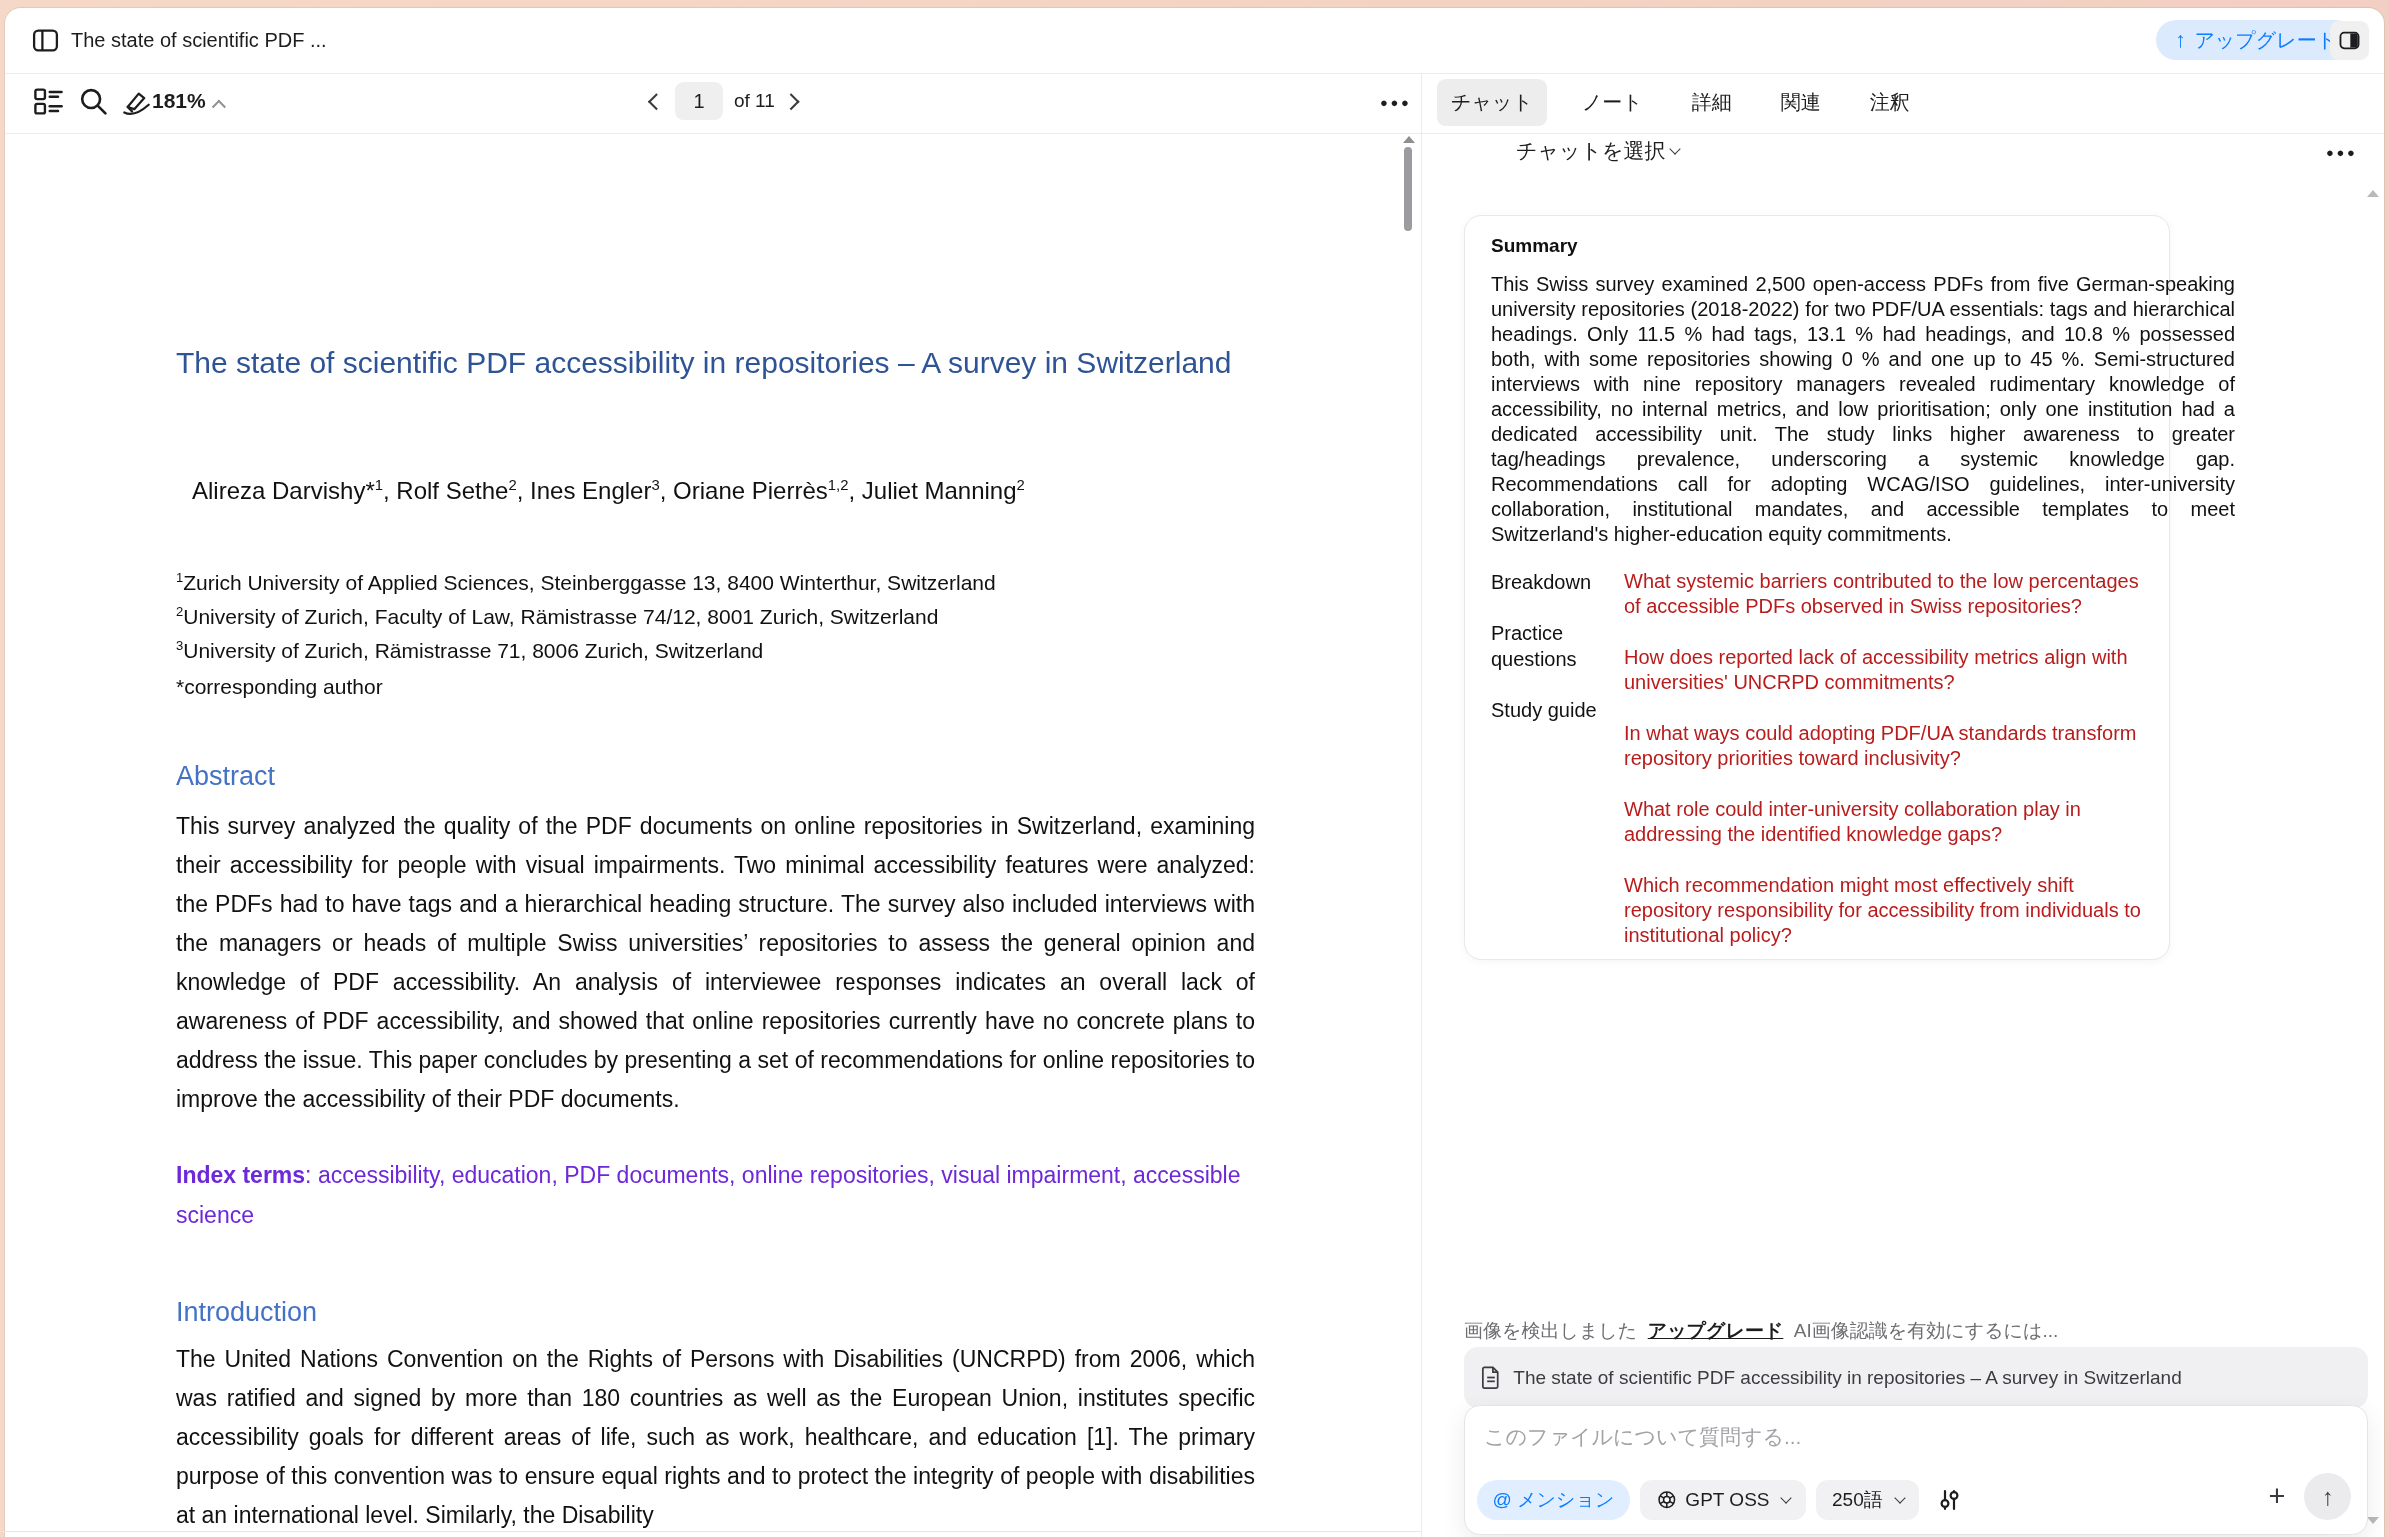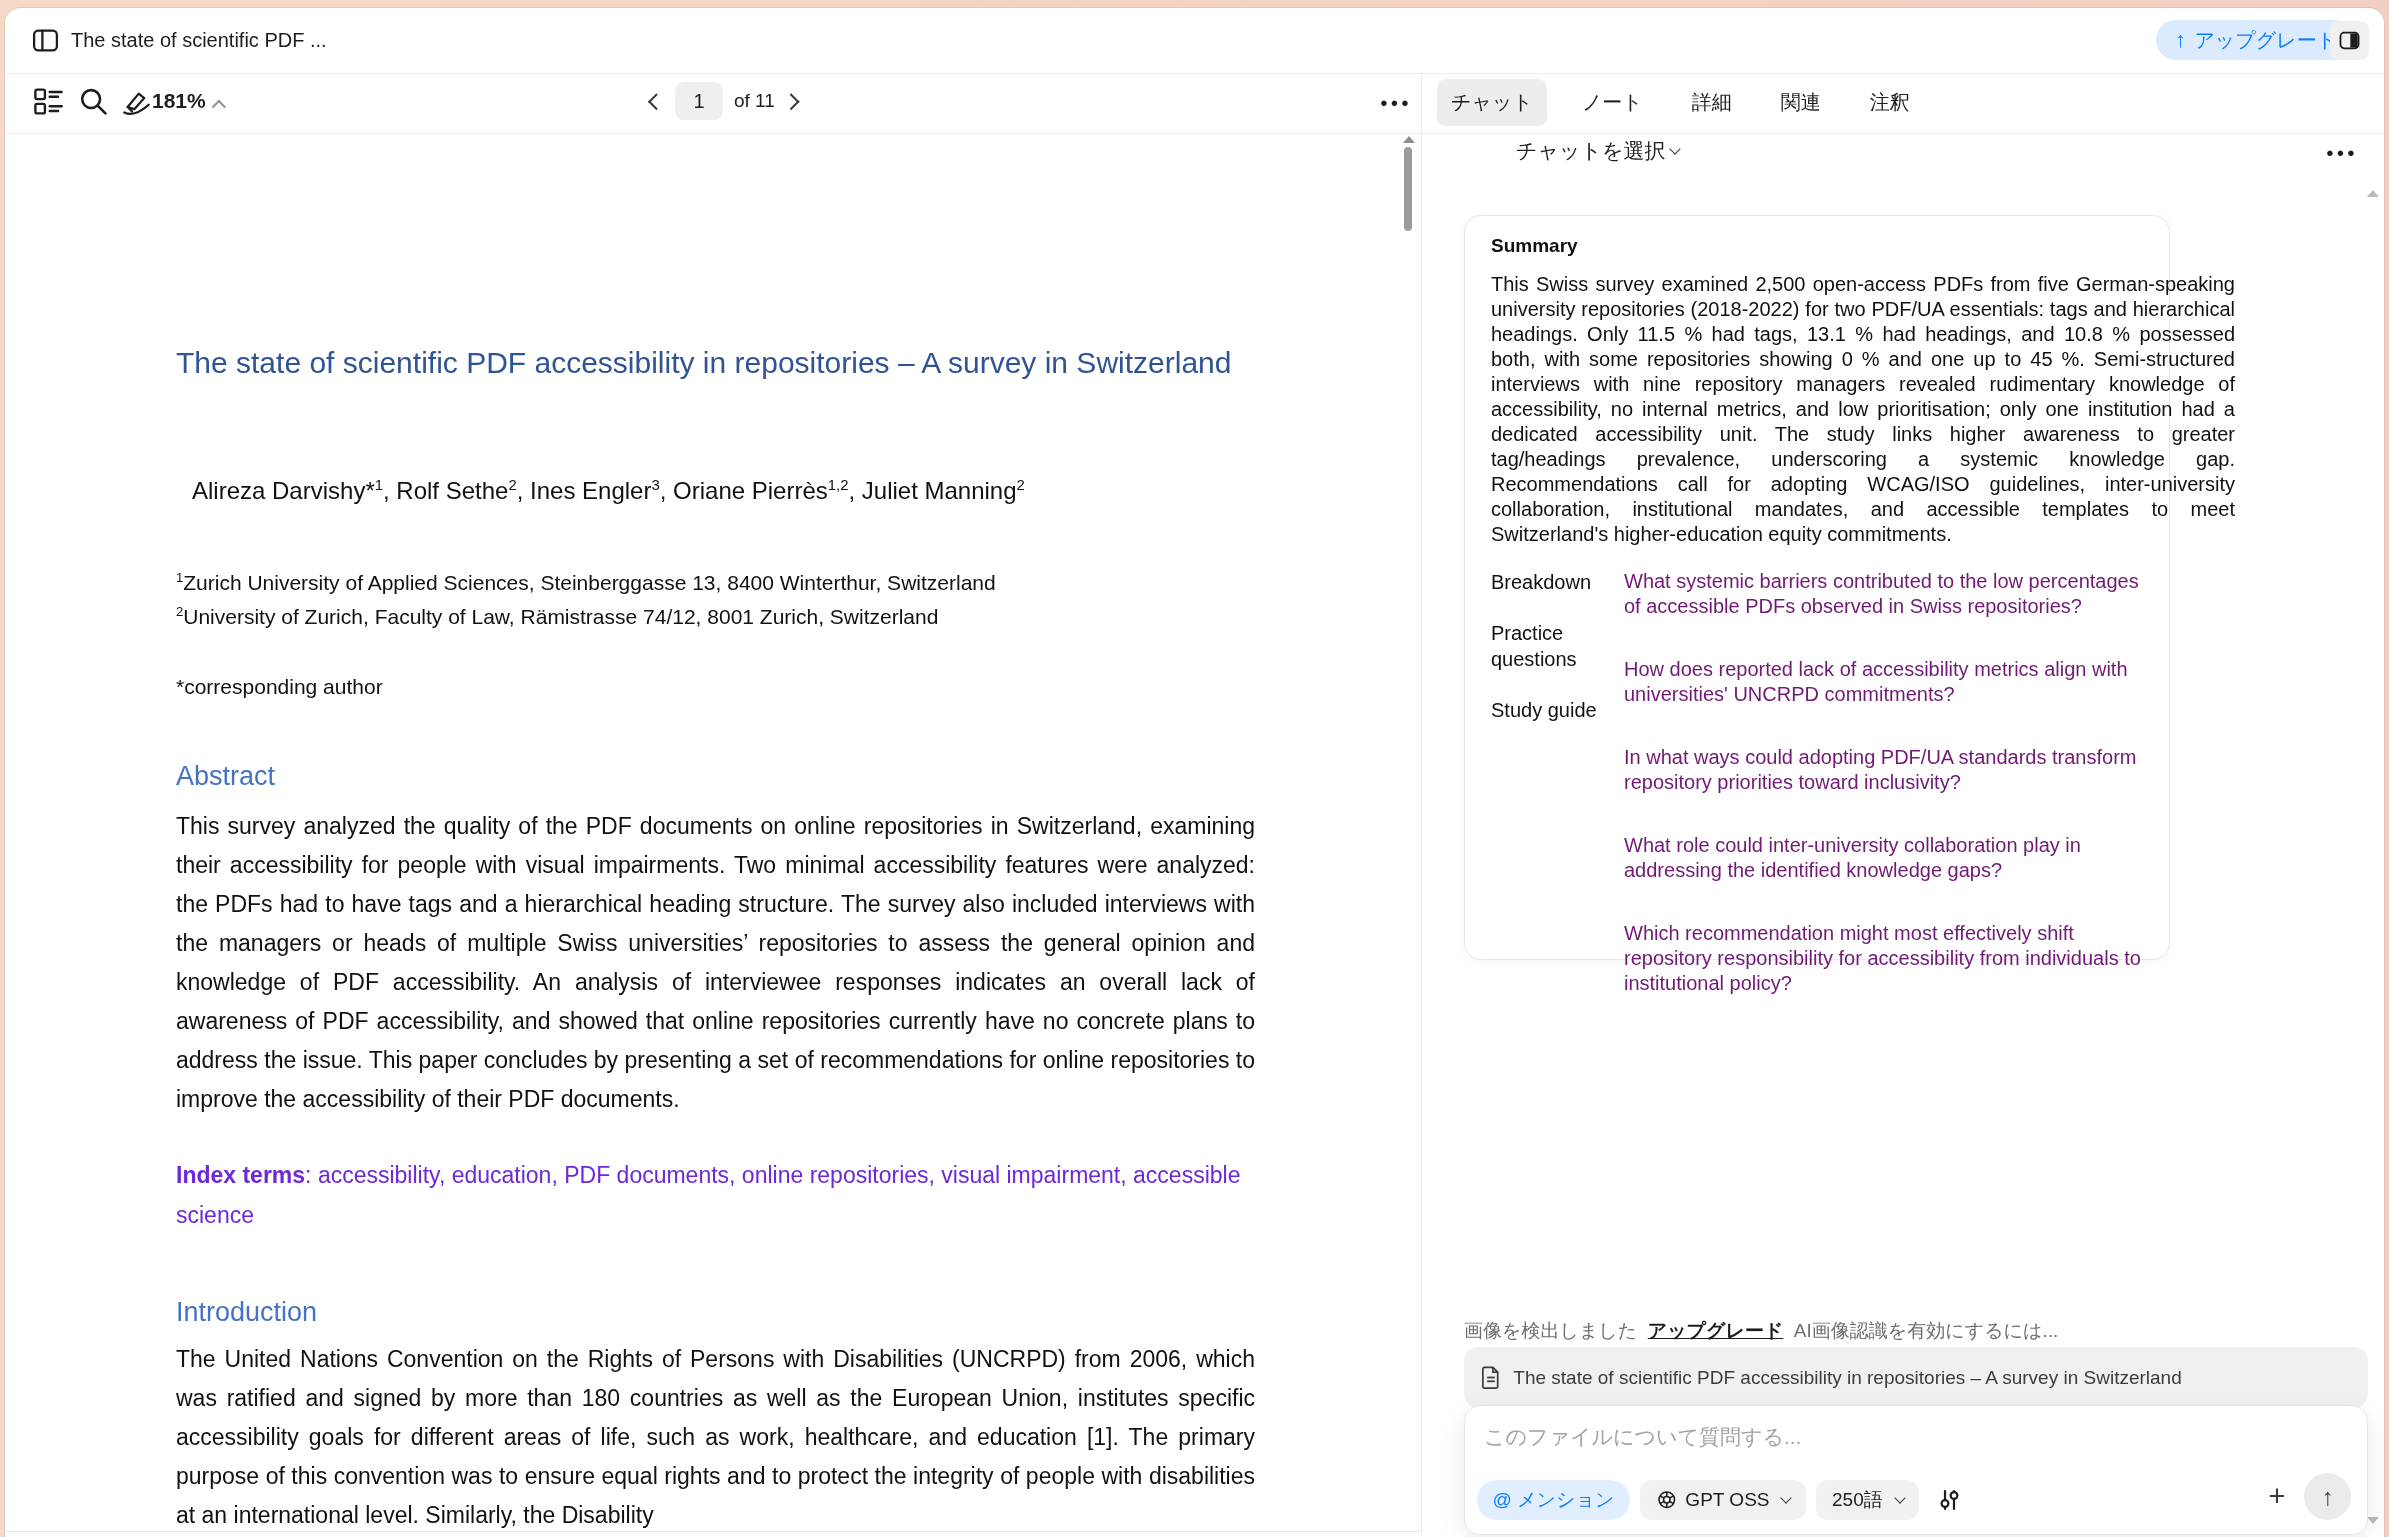--- a/index.html
+++ b/index.html
@@ -47,21 +47,21 @@
   .card{left:1464px;top:215px;width:706px;height:745px;background:#fff;border:1.3px solid #e8e8ea;
     border-radius:17.3px;box-shadow:0 1.7px 8.6px rgba(0,0,0,.04);box-sizing:border-box;padding:19px 26px;}
   .card h3{margin:0;font-size:19px;font-weight:700;color:#111;}
   .card .body{margin-top:14.7px;width:744px;font-size:20px;line-height:25px;color:#111;
     text-align:justify;hyphens:auto;-webkit-hyphens:auto;}
   .qa-head{display:flex;margin-top:41px;font-size:18.6px;font-weight:500;color:#111;}
   .qa-head .c1{width:133px;flex:none;}
   .qa-cols{display:flex;margin-top:22.5px;}
   .qa-left{width:133px;flex:none;display:flex;flex-direction:column;gap:25px;font-size:20px;line-height:26px;color:#111;}
   .qa-left div{width:112px;}
-  .qa-right{flex:1;display:flex;flex-direction:column;gap:38px;font-size:20px;line-height:25px;color:#701a75;}
+  .qa-right{flex:1;display:flex;flex-direction:column;gap:26px;font-size:20px;line-height:25px;color:#b91c1c;}
 
   
   .notice{left:1464px;top:1318px;font-size:19px;color:#6d6d72;}
   .notice b{color:#1c1c1e;font-weight:700;text-decoration:underline;margin:0 5.2px;}
   .chip{left:1464px;top:1347px;width:904px;height:61px;background:#f0f0f2;border-radius:14px;
     display:flex;align-items:center;gap:12px;padding:0 17.3px;box-sizing:border-box;}
   .chip span{font-size:19px;color:#3c3c40;white-space:nowrap;overflow:hidden;}
   .input-card{left:1464px;top:1405px;width:904px;height:130px;background:#fff;border:1.3px solid #e4e4e7;
     border-radius:15.6px;box-shadow:0 8.6px 26px rgba(0,0,0,.08);box-sizing:border-box;padding:17.3px 19px;}
   .placeholder{font-size:21px;color:#a2a2a7;}
@@ -234,20 +234,21 @@
 <div class="abs vline" style="left:1421px;top:73px;height:1465px;"></div>
 <div class="abs tri up" style="left:1403px;top:136px;"></div>
 <div class="abs pdf-thumb"></div>
 <div class="abs hline" style="left:0px;top:1531px;width:1421px;background:#e6e6e8;"></div>
 
 <div class="abs doc-title">The state of scientific PDF accessibility in repositories – A survey in Switzerland</div>
 <div class="abs doc-authors" id="authors"><span>Alireza Darvishy*</span><sup>1</sup><span>, Rolf Sethe</span><sup>2</sup><span>, Ines Engler</span><sup>3</sup><span>, Oriane Pierrès</span><sup>1,2</sup><span>, Juliet Manning</span><sup>2</sup></div>
 <div class="abs doc-affil" id="affiliations">
     <div><sup>1</sup><span>Zurich University of Applied Sciences, Steinberggasse 13, 8400 Winterthur, Switzerland</span></div>
     <div><sup>2</sup><span>University of Zurich, Faculty of Law, Rämistrasse 74/12, 8001 Zurich, Switzerland</span></div>
+    <div><sup>3</sup><span>University of Zurich, Rämistrasse 71, 8006 Zurich, Switzerland</span></div>
   </div>
 <div class="abs doc-corr">*corresponding author</div>
 <div class="abs sec-head" style="top:761px;">Abstract</div>
 <div class="abs doc-par" style="top:807px;">This survey analyzed the quality of the PDF documents on online repositories in Switzerland, examining their accessibility for people with visual impairments. Two minimal accessibility features were analyzed: the PDFs had to have tags and a hierarchical heading structure. The survey also included interviews with the managers or heads of multiple Swiss universities’ repositories to assess the general opinion and knowledge of PDF accessibility. An analysis of interviewee responses indicates an overall lack of awareness of PDF accessibility, and showed that online repositories currently have no concrete plans to address the issue. This paper concludes by presenting a set of recommendations for online repositories to improve the accessibility of their PDF documents.</div>
 <div class="abs index-par">
   <b>Index terms</b><span>: accessibility, education, PDF documents, online repositories, visual impairment, accessible science</span>
 </div>
 <div class="abs sec-head" style="top:1297px;">Introduction</div>
 <div class="abs doc-par" style="top:1340px;">The United Nations Convention on the Rights of Persons with Disabilities (UNCRPD) from 2006, which was ratified and signed by more than 180 countries as well as the European Union, institutes specific accessibility goals for different areas of life, such as work, healthcare, and education [1]. The primary purpose of this convention was to ensure equal rights and to protect the integrity of people with disabilities at an international level. Similarly, the Disability</div>
 

